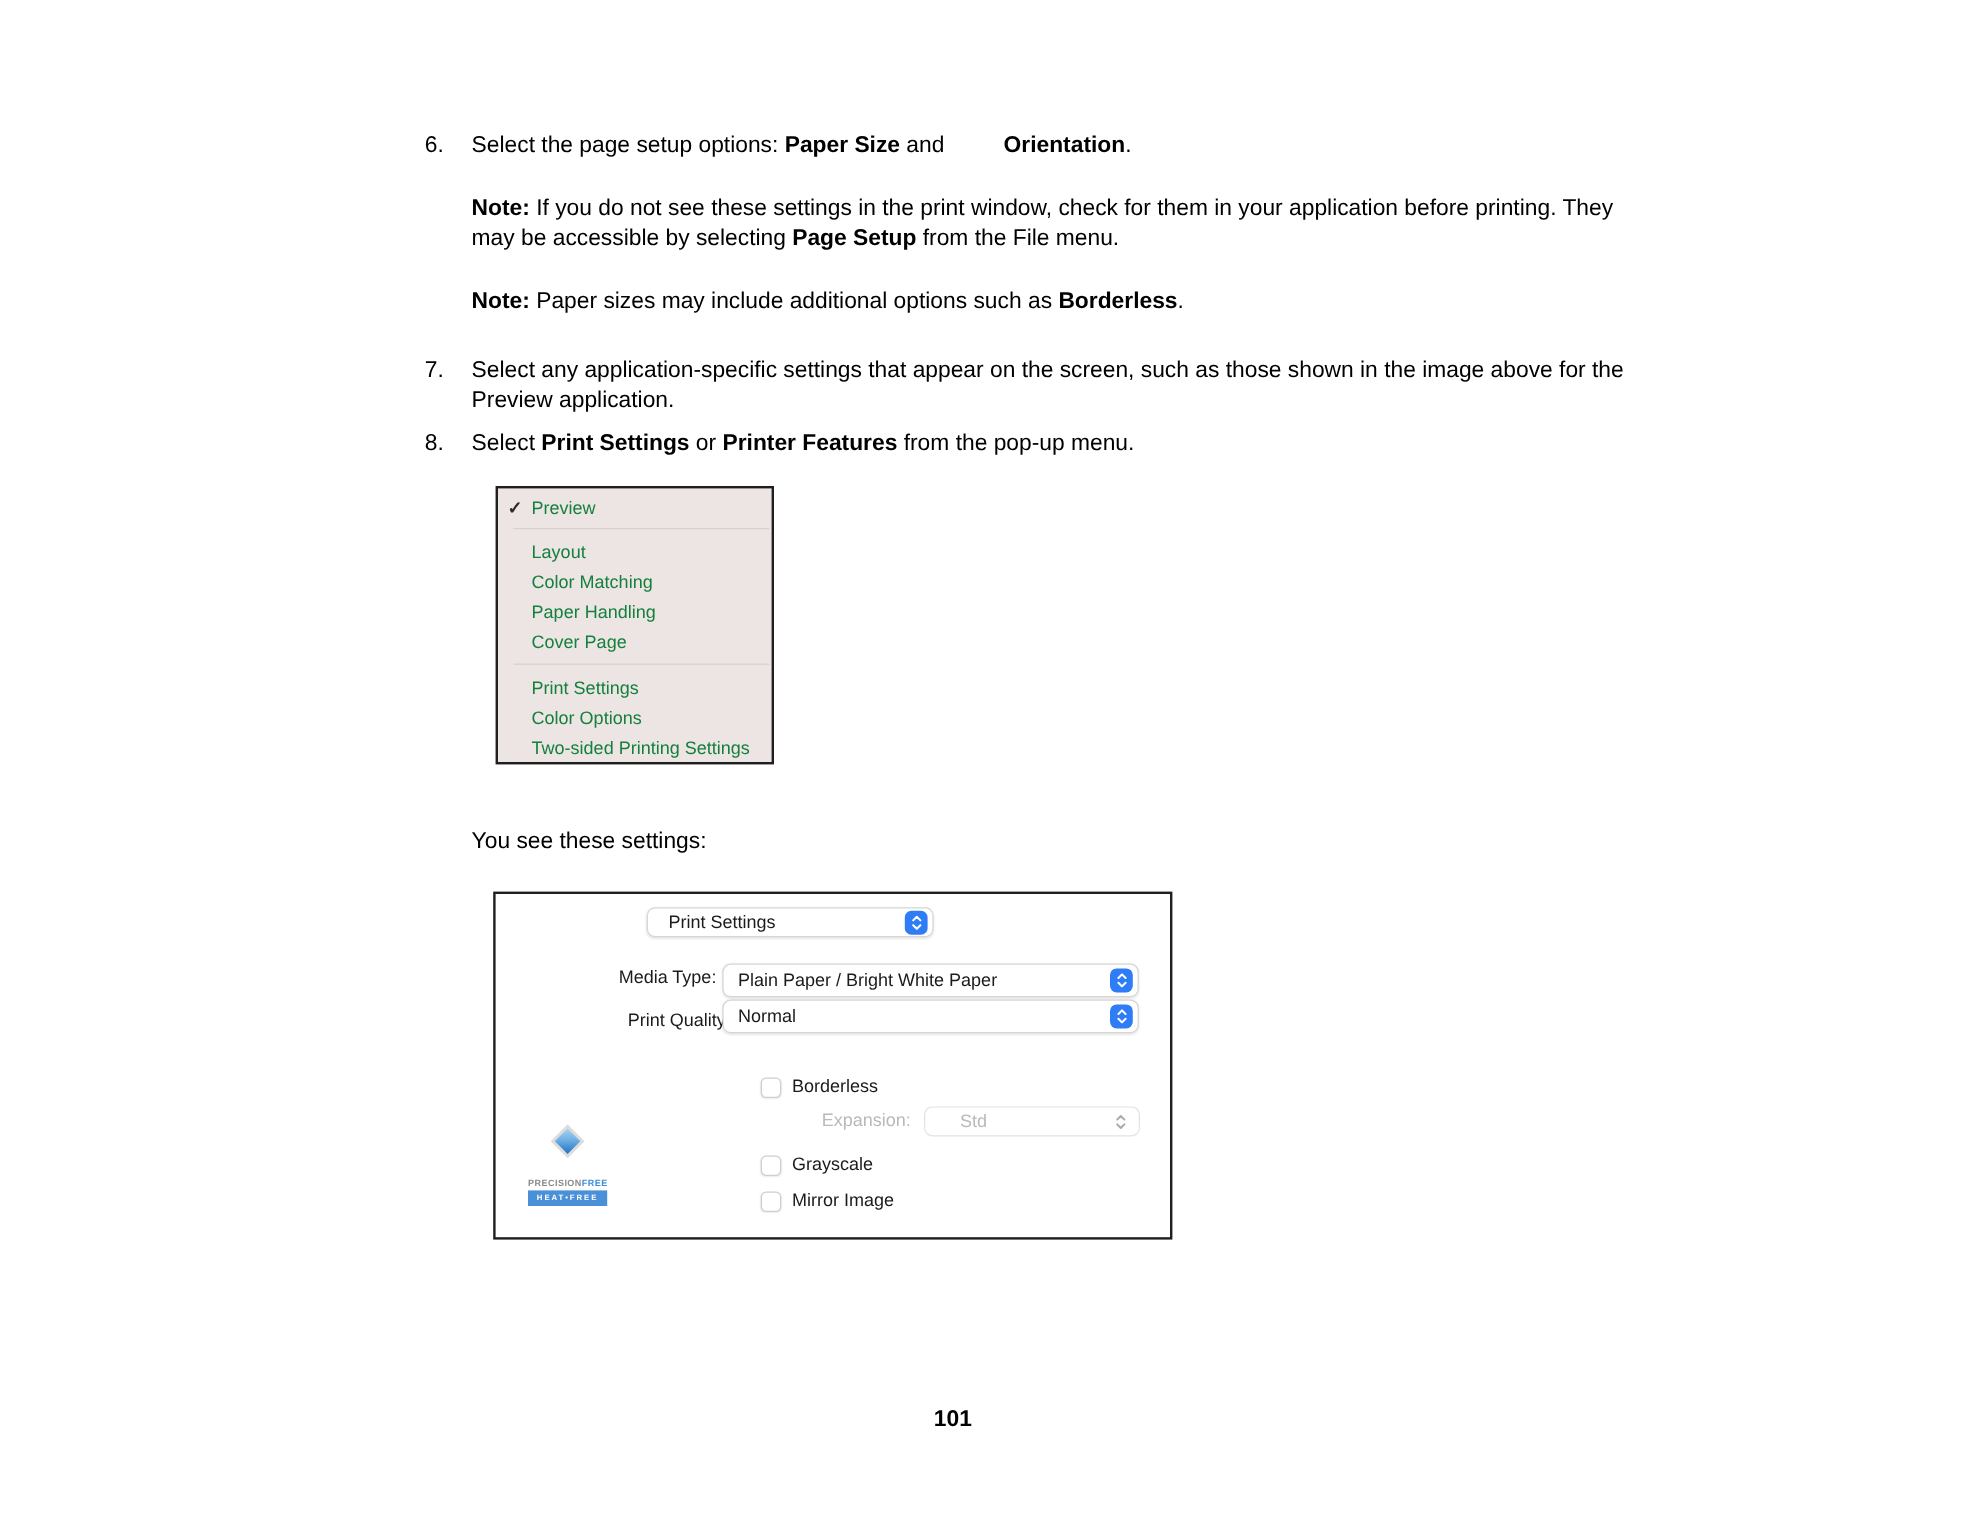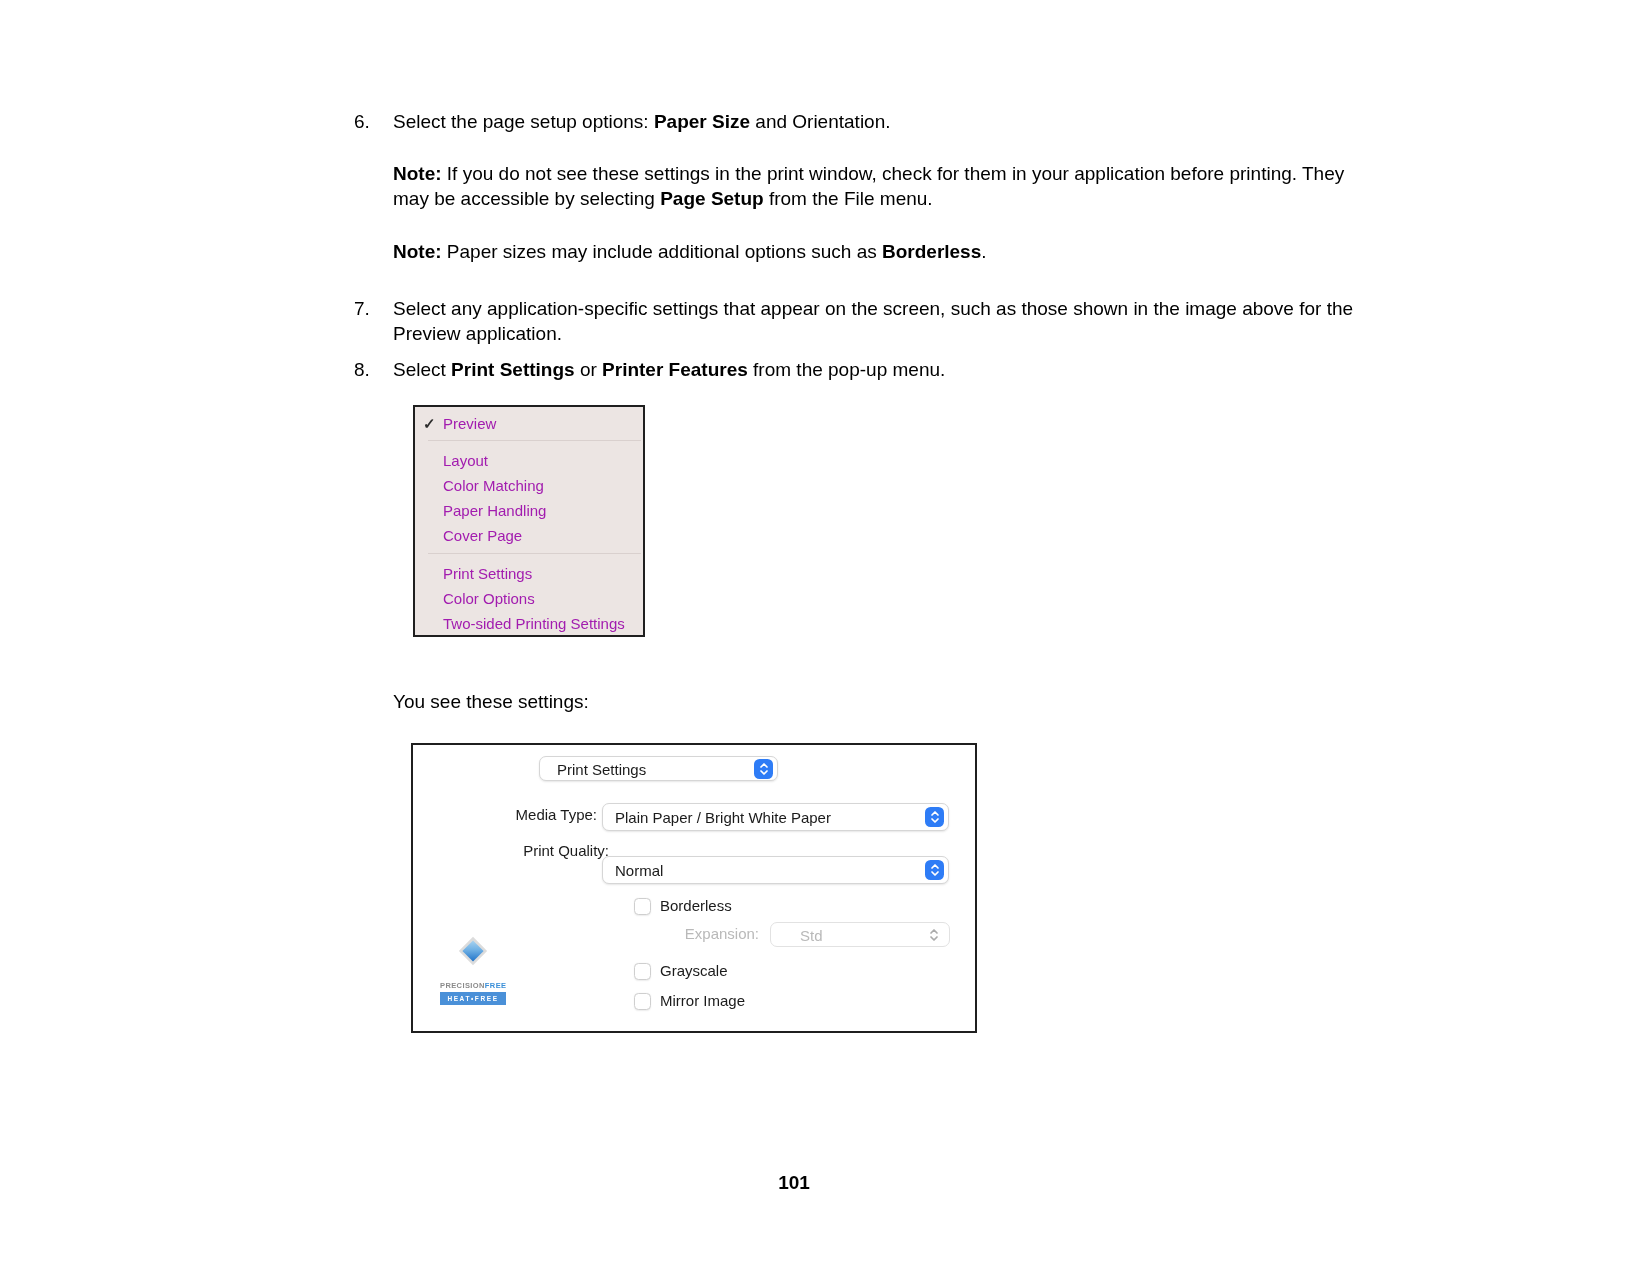--- a/index.html
+++ b/index.html
@@ -35,21 +35,21 @@
     width: 232px; height: 232px;
     background: #ece5e3;
     border: 2px solid #1f1f1f;
   }
   .menu-row {
     position: absolute;
     left: 28px;
     font-size: 15px;
     font-weight: 500;
     line-height: 20px;
-    color: #a21caf;
+    color: #15803d;
     white-space: nowrap;
   }
   .menu-check {
     position: absolute;
     left: 8px;
     font-size: 15px;
     font-weight: 700;
     line-height: 20px;
     color: #2d2d2d;
   }
@@ -149,21 +149,21 @@
     overflow: hidden;
   }
 </style>
 </head>
 <body>
 
 <div class="page">
 
   <div class="para step" style="left:354px; top:109px;">
     <span class="num">6.</span>
-    <span class="txt"><span>Select the page setup options: </span><span style="font-weight: 700;">Paper Size</span><span> and </span><span style="font-weight: 400;">Orientation</span><span>.</span></span>
+    <span class="txt"><span>Select the page setup options: </span><span style="font-weight: 700;">Paper Size</span><span> and </span><span style="font-weight: 700; margin-left: 44px;">Orientation</span><span>.</span></span>
   </div>
 
   <div class="para note" style="left:354px; top:161px;text-decoration:underline;">
     <span class="txt"><span style="font-weight: 700;">Note:</span><span> If you do not see these settings in the print window, check for them in your application before printing. They may be accessible by selecting </span><span style="font-weight: 700;">Page Setup</span><span> from the File menu.</span></span>
   </div>
 
   <div class="para note" style="left:354px; top:239px;">
     <span class="txt"><span style="font-weight: 700;">Note:</span><span> Paper sizes may include additional options such as </span><span style="font-weight: 700;">Borderless</span><span>.</span></span>
   </div>
 
@@ -210,21 +210,21 @@
       <span class="val">Plain Paper / Bright White Paper</span>
       <span class="stepper">
         <svg viewBox="0 0 10 16" width="10" height="16">
             <path d="M2 6 L5 3 L8 6"></path>
             <path d="M2 10 L5 13 L8 10"></path>
           </svg>
       </span>
     </div>
 
     <div class="dlabel" style="left:12px; top:96px; width:184px;">Print Quality:</div>
-    <div class="pill" style="left:189px; top:111px; width:347px; height:28px;">
+    <div class="pill" style="left:189px; top:88px; width:347px; height:28px;">
       <span class="val">Normal</span>
       <span class="stepper">
         <svg viewBox="0 0 10 16" width="10" height="16">
             <path d="M2 6 L5 3 L8 6"></path>
             <path d="M2 10 L5 13 L8 10"></path>
           </svg>
       </span>
     </div>
 
     <span class="checkbox" style="left:221px; top:153px;"></span>

